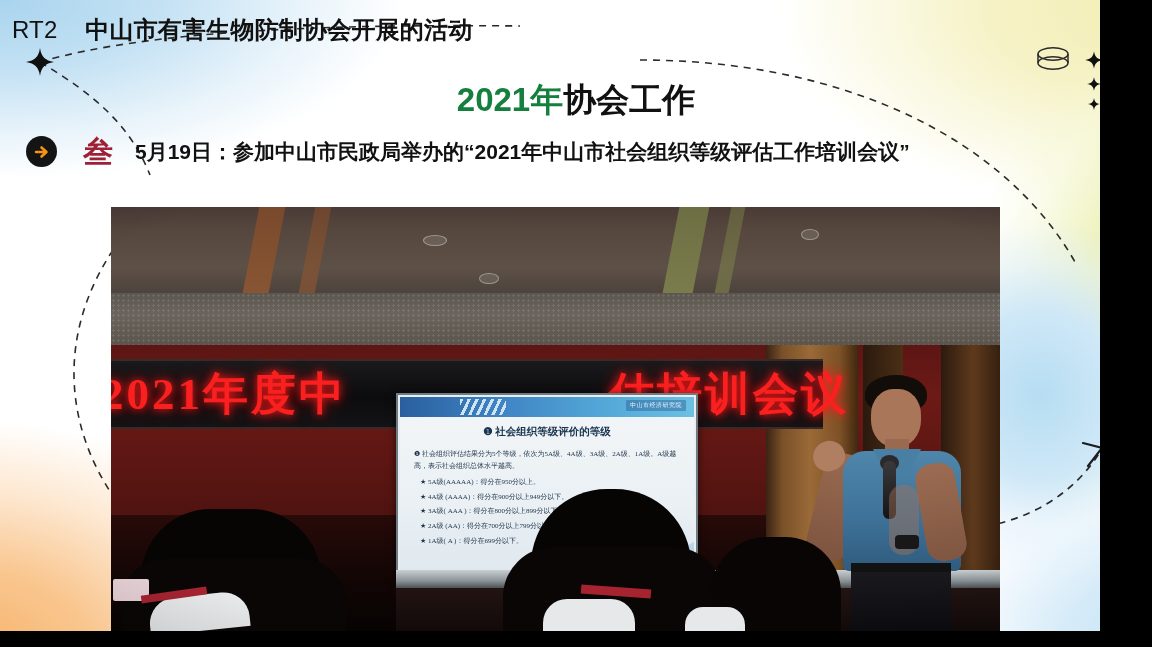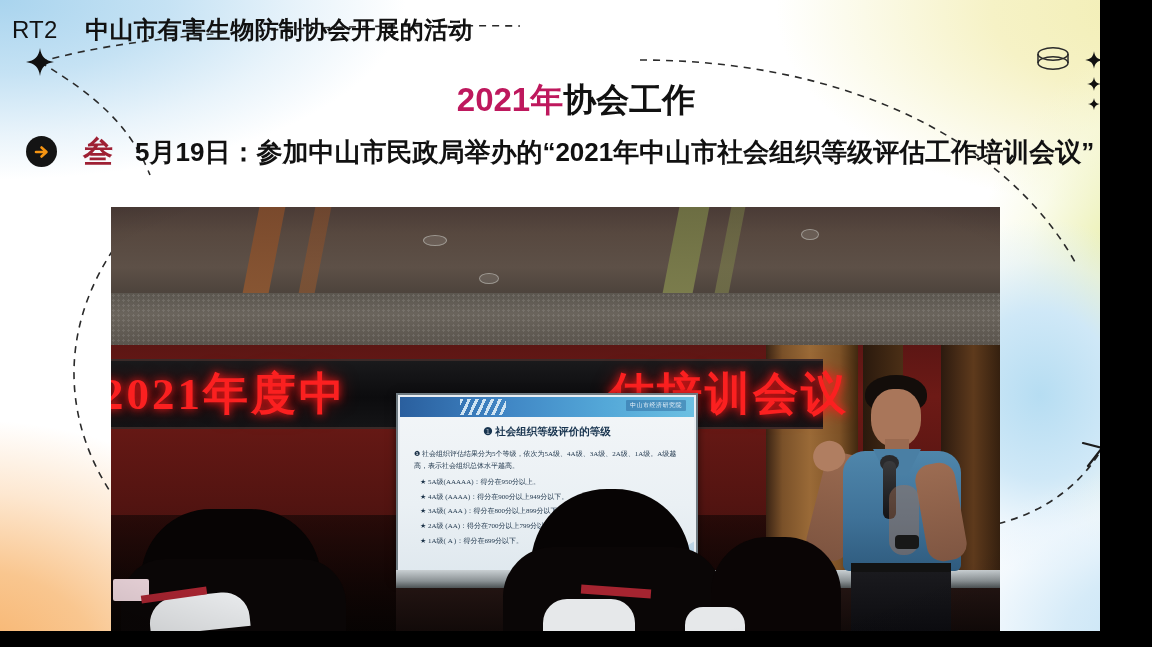--- a/index.html
+++ b/index.html
@@ -20,29 +20,29 @@
   
   .deco-svg{position:absolute;left:0;top:0;width:1152px;height:631px;pointer-events:none;}
 
   
   .hdr{position:absolute;left:12px;top:14px;font-size:24px;color:#111;white-space:nowrap;letter-spacing:.2px;}
   .hdr .code{font-weight:400;}
   .hdr .cn{font-weight:700;}
 
   
   .title{position:absolute;left:0;top:78px;width:1152px;text-align:center;font-size:33px;font-weight:700;white-space:nowrap;}
-  .title .red{color:#be185d;}
+  .title .red{color:#15803d;}
   .title .blk{color:#111;}
 
   
   .bullet-row{position:absolute;left:26px;top:136px;display:flex;align-items:center;white-space:nowrap;}
   .arrow-badge{width:31px;height:31px;border-radius:50%;background:#141414;display:flex;align-items:center;justify-content:center;flex:0 0 auto;}
   .arrow-badge svg{display:block;}
   .num-cn{margin-left:26px;font-size:30px;font-weight:700;color:#9e2034;flex:0 0 auto;line-height:1;}
-  .bullet-text{margin-left:22px;font-size:26px;font-weight:700;color:#111;line-height:1;}
+  .bullet-text{margin-left:22px;font-size:21px;font-weight:700;color:#111;line-height:1;}
 
   
   .photo{position:absolute;left:111px;top:207px;width:889px;height:424px;overflow:hidden;background:#140a09;}
   .ph{position:absolute;}
 
   
   .ceiling{left:0;top:0;width:889px;height:86px;background:
      linear-gradient(180deg,#4a3b36 0%,#57483f 30%,#5d5047 70%,#4d433c 100%);}
   .beam{position:absolute;top:0;width:26px;height:86px;background:linear-gradient(180deg,#7c4a2c,#8a5632);transform:skewX(-11deg);opacity:.95;}
   .beam2{background:linear-gradient(180deg,#6e7043,#7d7f4d);}

